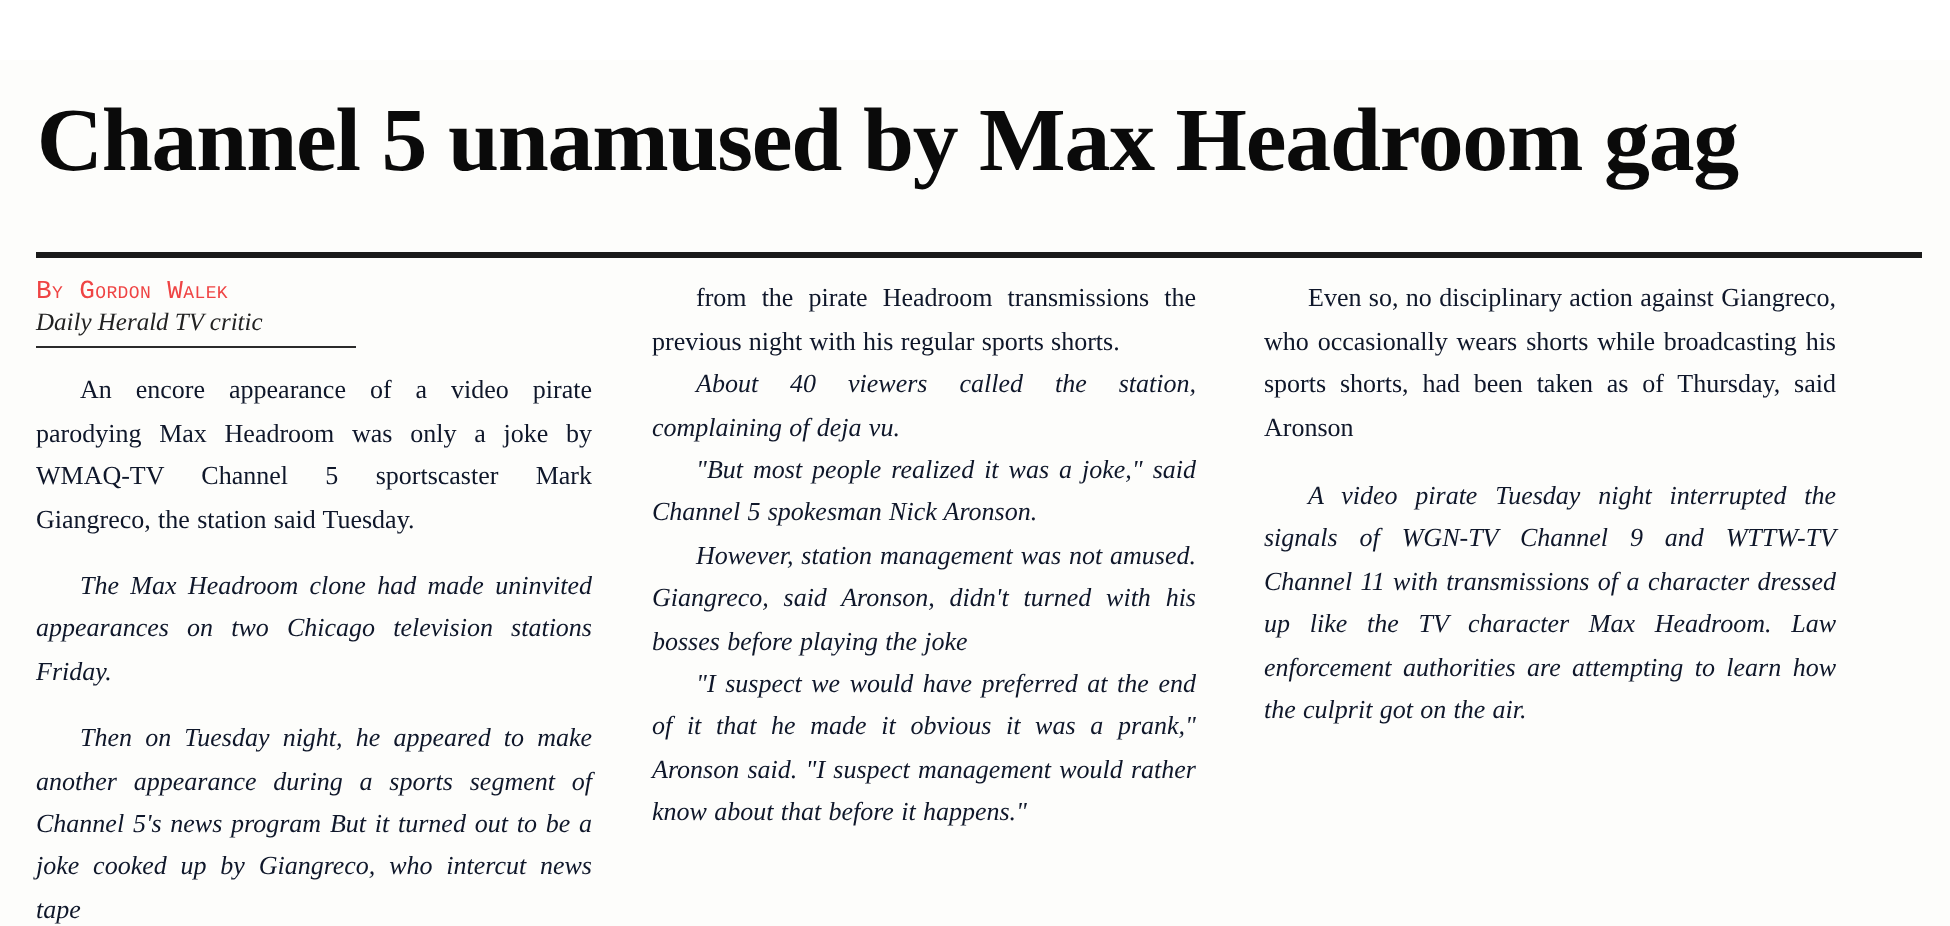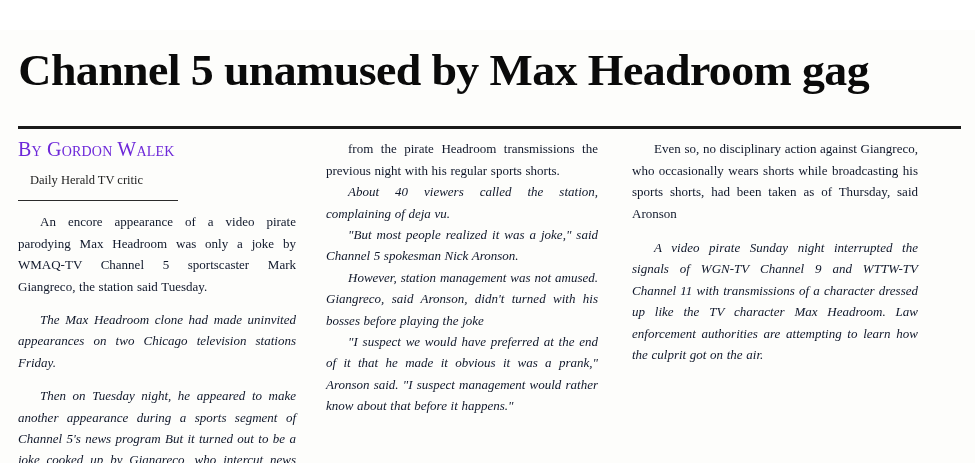--- a/index.html
+++ b/index.html
@@ -47,32 +47,33 @@
   }
   .col {
     width: 300px;
     box-sizing: border-box;
     padding-right: 22px;
   }
   .col.c2 { padding-left: 8px; padding-right: 20px; }
   .col.c3 { padding-left: 14px; padding-right: 0; }
 
   .byline {
-    font-family: Liberation Serif, serif;
+    font-family: Liberation Mono, monospace;
     font-variant: small-caps;
-    font-size: 20px;
+    font-size: 13px;
     letter-spacing: 0.2px;
-    color: #6d28d9;
+    color: #ef4444;
     margin: 0 0 1px 0;
     white-space: nowrap;
   }
   .byline-title {
     font-size: 12.5px;
+    font-style: italic;
     color: #222;
-    margin: 12px;
+    margin: 0;
     white-space: nowrap;
   }
   .byline-rule {
     border-top: 1px solid #2b2b2b;
     margin: 4px 0 10px 0;
     width: 160px;
   }
   p.body {
     margin: 0 0 0 0;
     text-indent: 22px;
@@ -111,17 +112,17 @@
     <div class="col c2">
       <p class="body nofirstindent">from the pirate Headroom transmissions the previous night with his regular sports shorts.</p>
       <p class="body">About 40 viewers called the station, complaining of deja vu.</p>
       <p class="body">"But most people realized it was a joke," said Channel 5 spokesman Nick Aronson.</p>
       <p class="body">However, station management was not amused. Giangreco, said Aronson, didn't turned with his bosses before playing the joke</p>
       <p class="body">"I suspect we would have preferred at the end of it that he made it obvious it was a prank," Aronson said. "I suspect management would rather know about that before it happens."</p>
     </div>
 
     <div class="col c3">
       <p class="body">Even so, no disciplinary action against Giangreco, who occasionally wears shorts while broadcasting his sports shorts, had been taken as of Thursday, said Aronson</p>
-      <p class="body">A video pirate Sunday night interrupted the signals of WGN-TV Channel 9 and WTTW-TV Channel 11 with transmissions of a character dressed up like the TV character Max Headroom. Law enforcement authorities are attempting to learn how the culprit got on the air.</p>
+      <p class="body">A video pirate Tuesday night interrupted the signals of WGN-TV Channel 9 and WTTW-TV Channel 11 with transmissions of a character dressed up like the TV character Max Headroom. Law enforcement authorities are attempting to learn how the culprit got on the air.</p>
     </div>
 
   </div>
 </div>
 
 </body></html>

